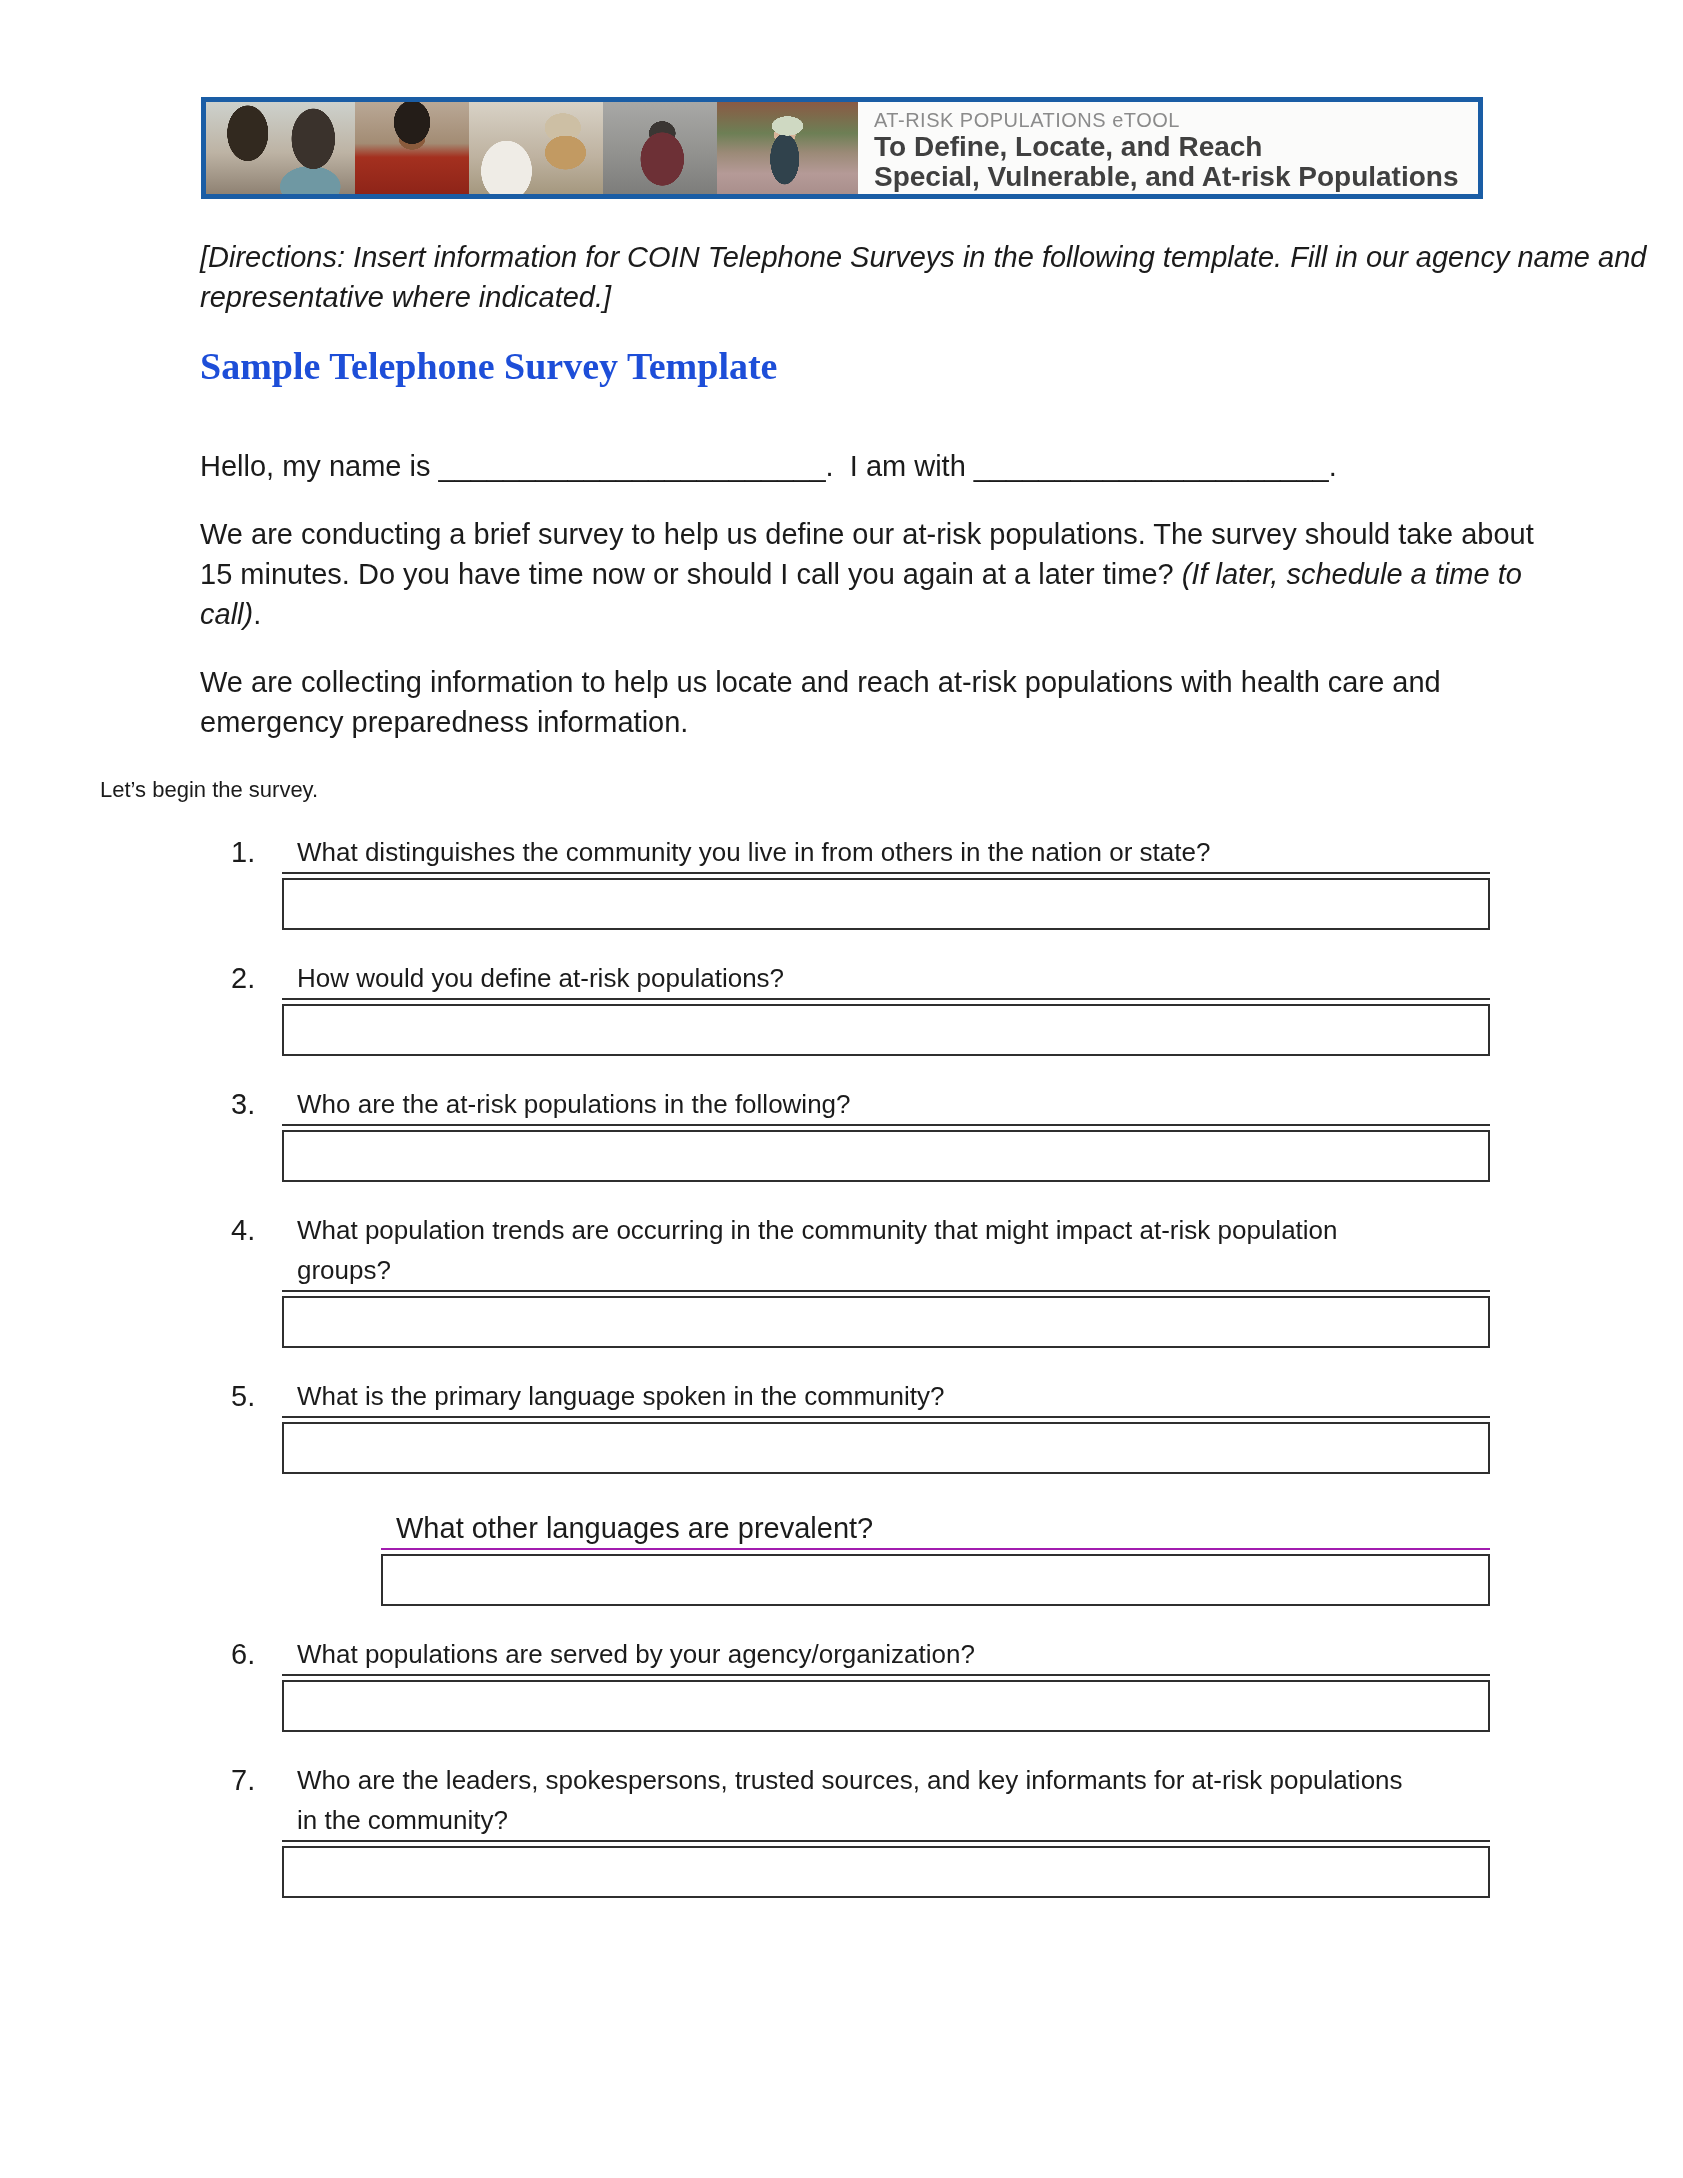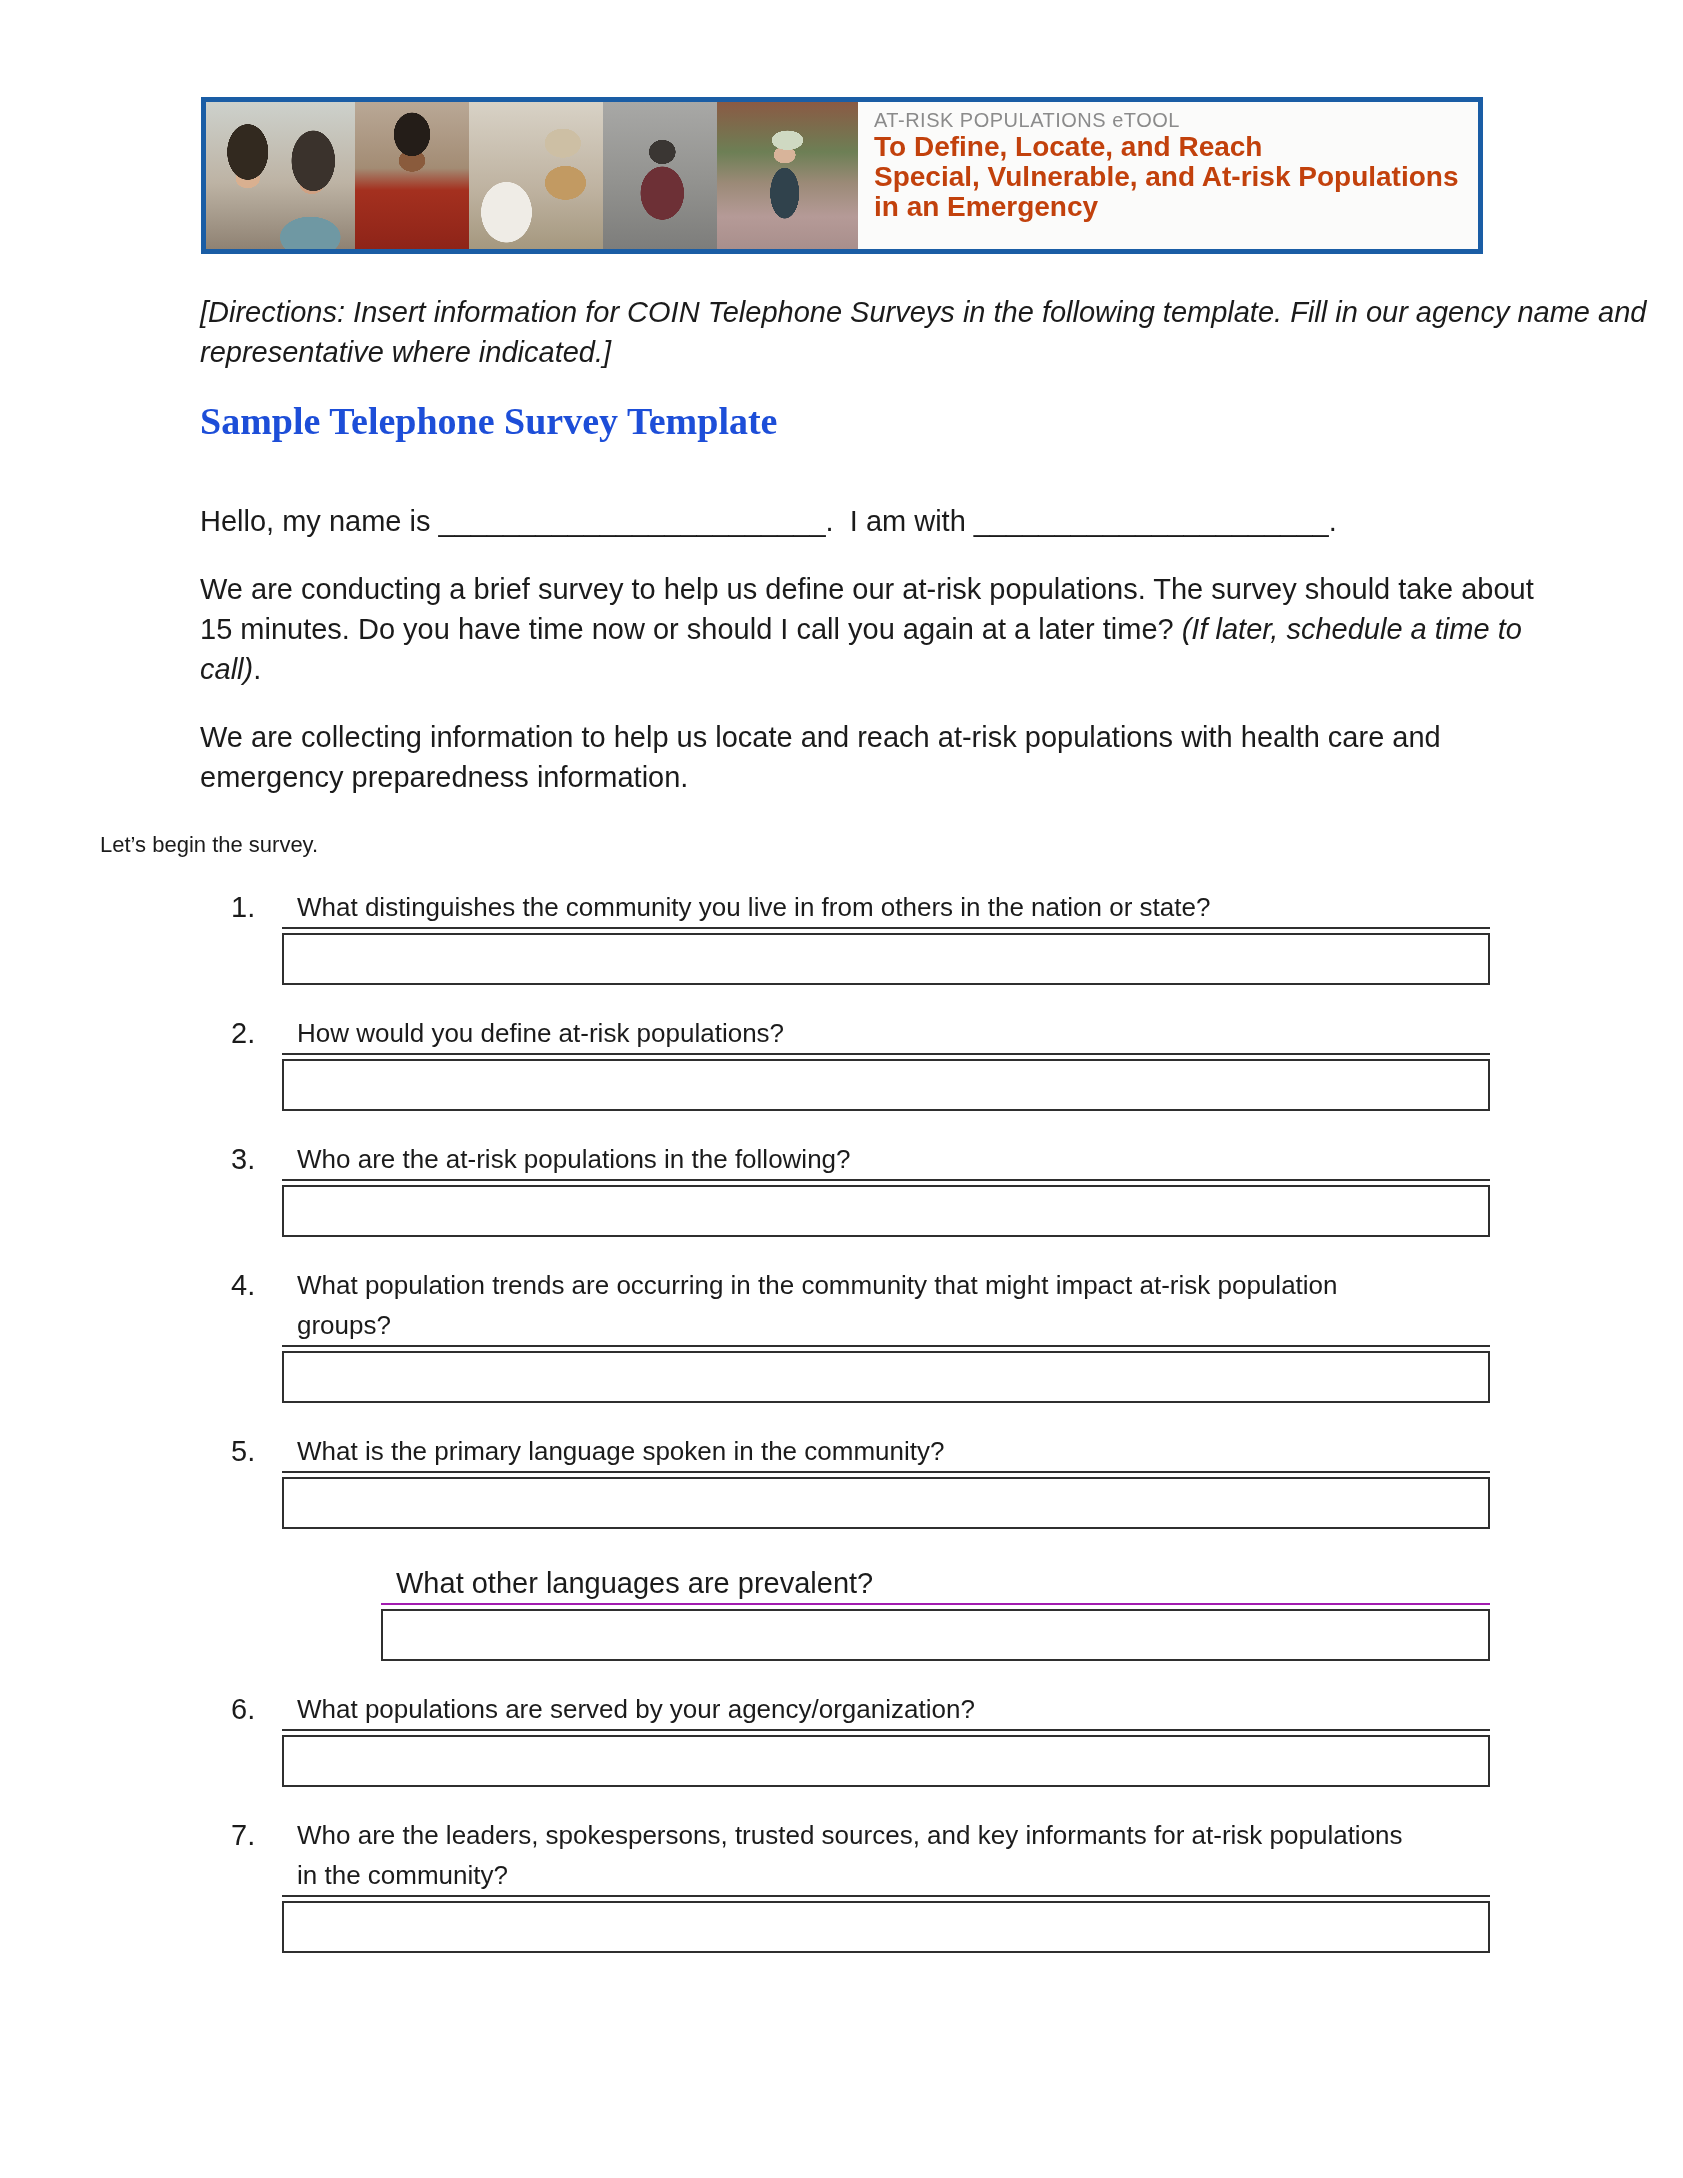--- a/index.html
+++ b/index.html
@@ -9,21 +9,21 @@
     height:2178px;
     background:#ffffff;
     font-family:"Liberation Sans","DejaVu Sans",sans-serif;
     color:#1b1b1b;
     overflow:hidden;
   }
 
   
   .banner{
     margin:97px 200px 0 201px;
-    height:157px;
+    height:102px;
     border:5px solid #1a5da5;
     box-sizing:border-box;
     display:flex;
     background:#fbfbfa;
     overflow:hidden;
   }
   .photo-strip{display:flex;flex:0 0 650px;height:100%;}
   .photo{height:100%;}
   .p1{width:149px;background:
       radial-gradient(ellipse 34px 46px at 28% 34%, #32291f 0 60%, transparent 61%),
@@ -60,21 +60,21 @@
     font-size:20px;
     line-height:23px;
     letter-spacing:0.5px;
     color:#8b8b8b;
     font-weight:400;
   }
   .banner-heading{
     font-size:28px;
     line-height:30px;
     font-weight:700;
-    color:#c2410c;
+    color:#404040;
   }
 
   
   .directions{
     margin:38px 40px 0 200px;
     font-size:29px;
     line-height:40px;
     font-style:italic;
     white-space:pre;
   }

